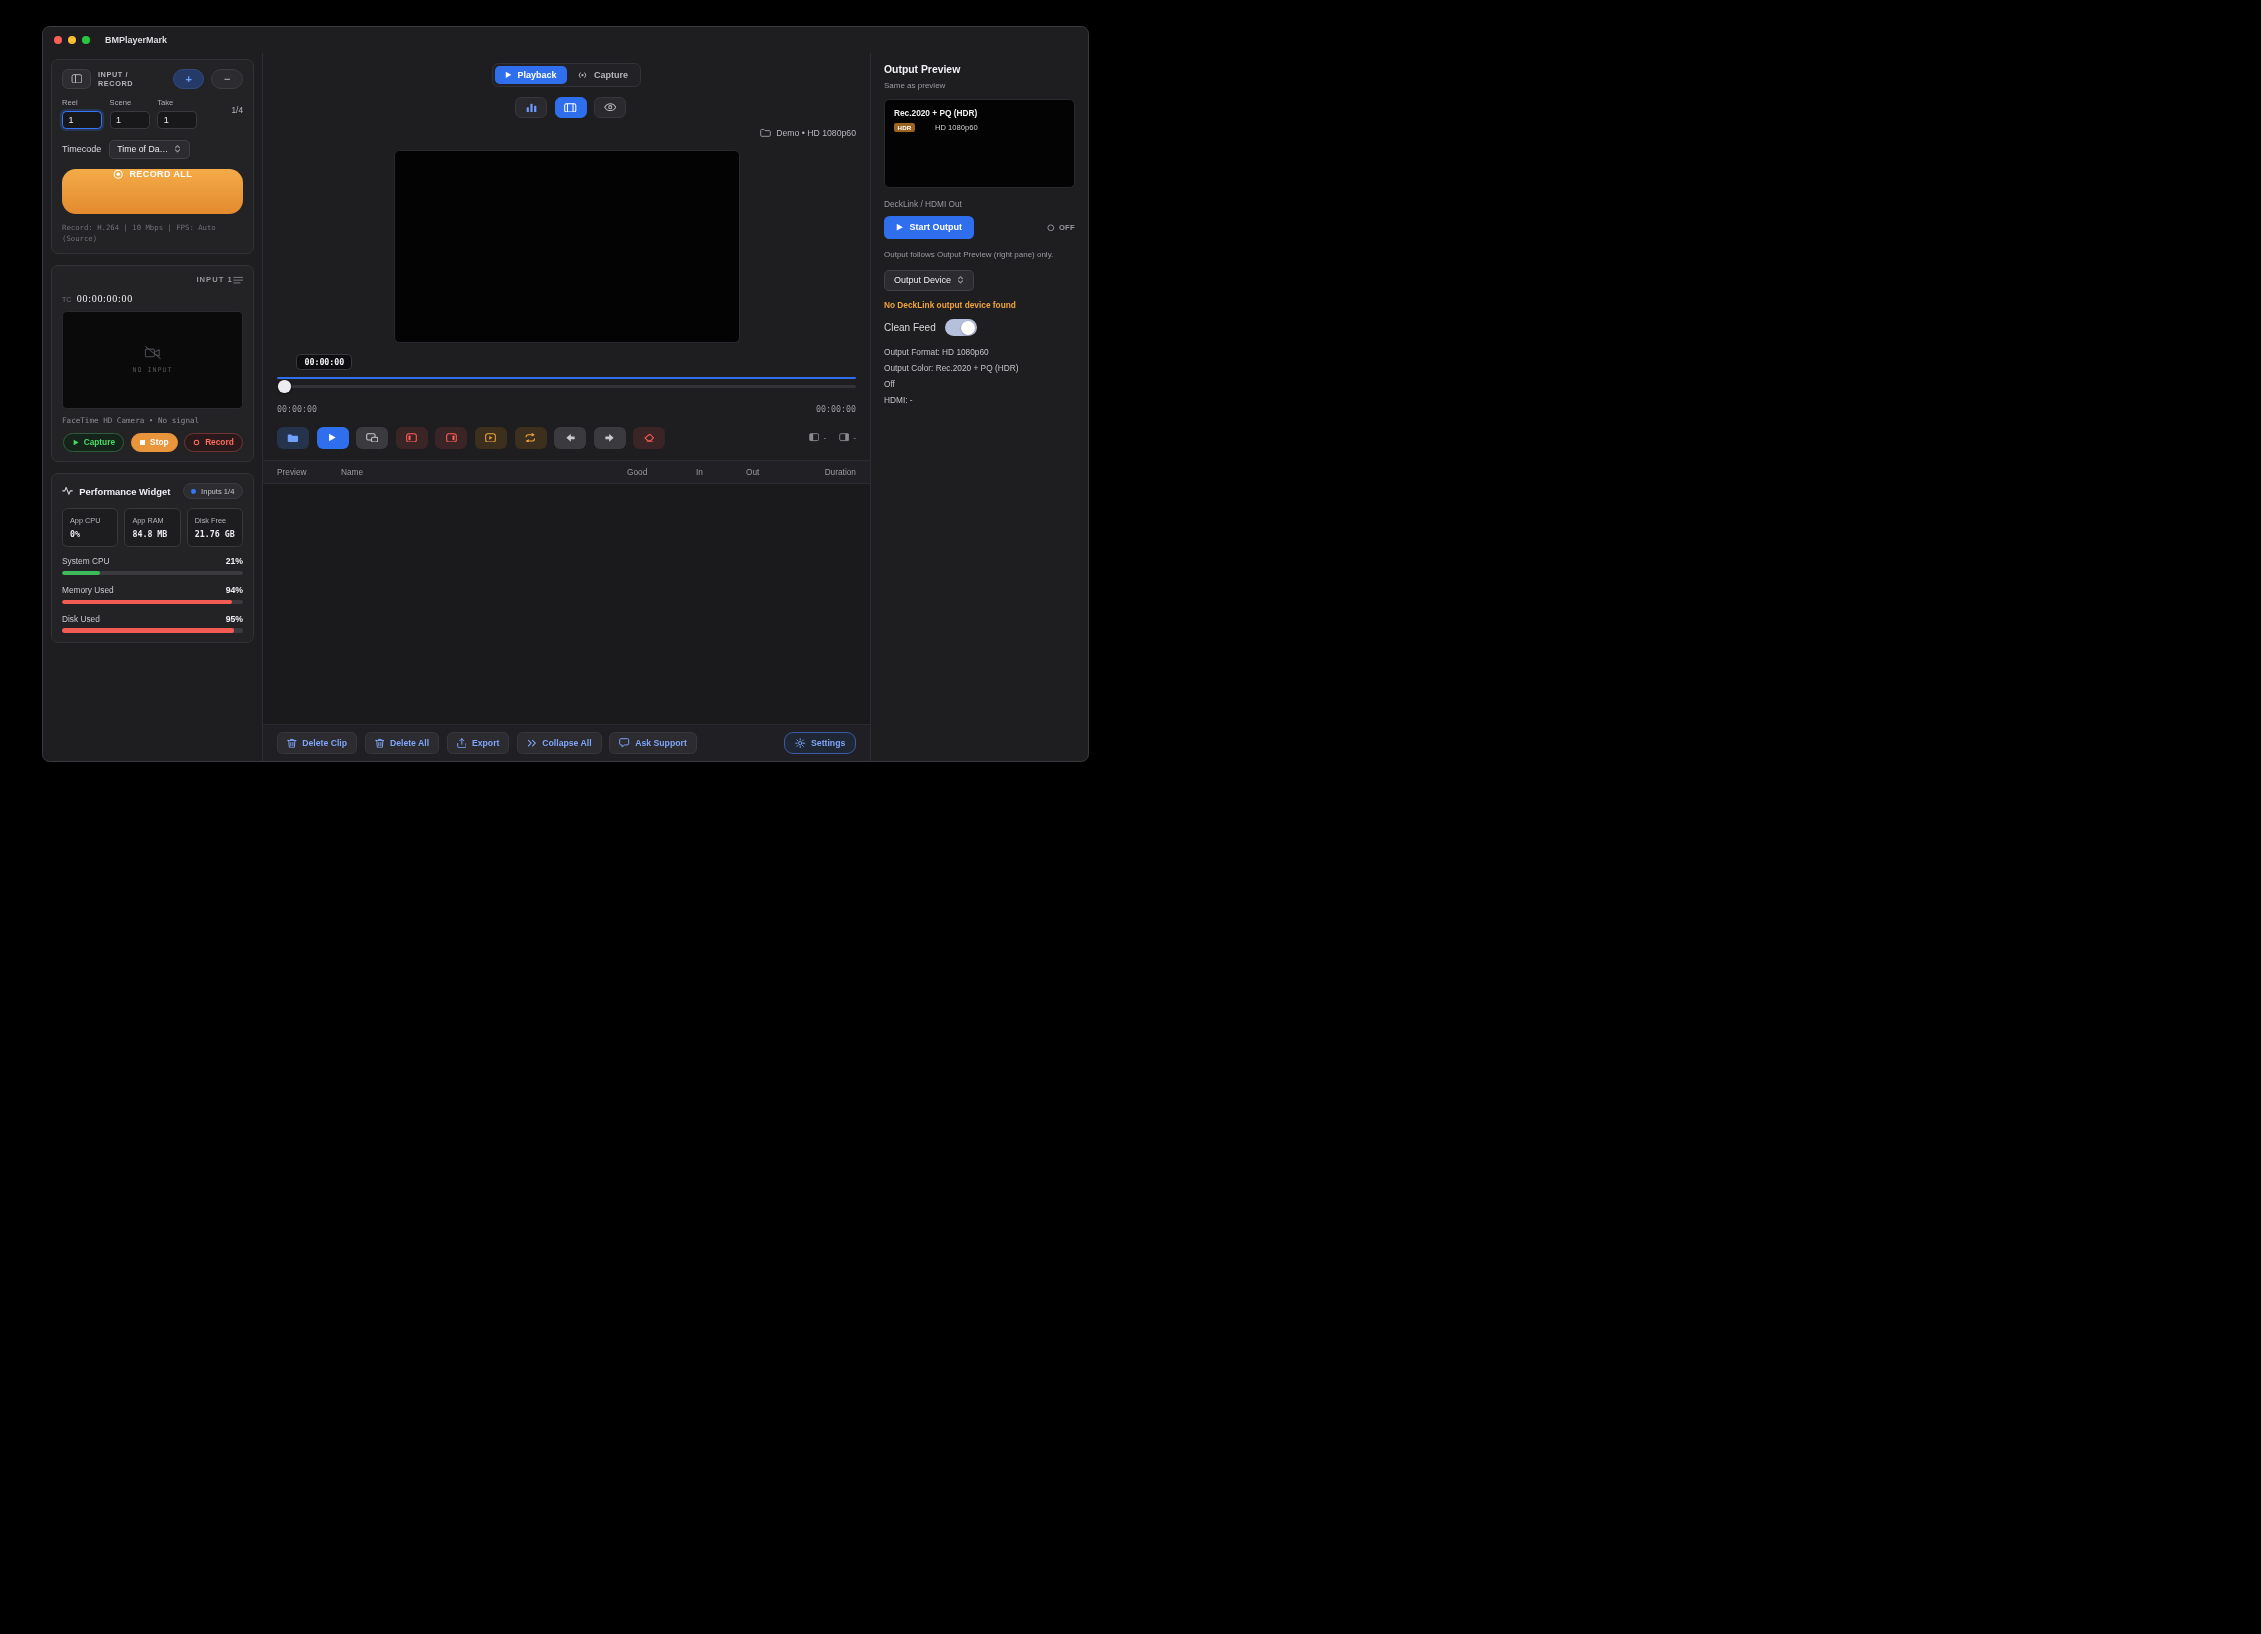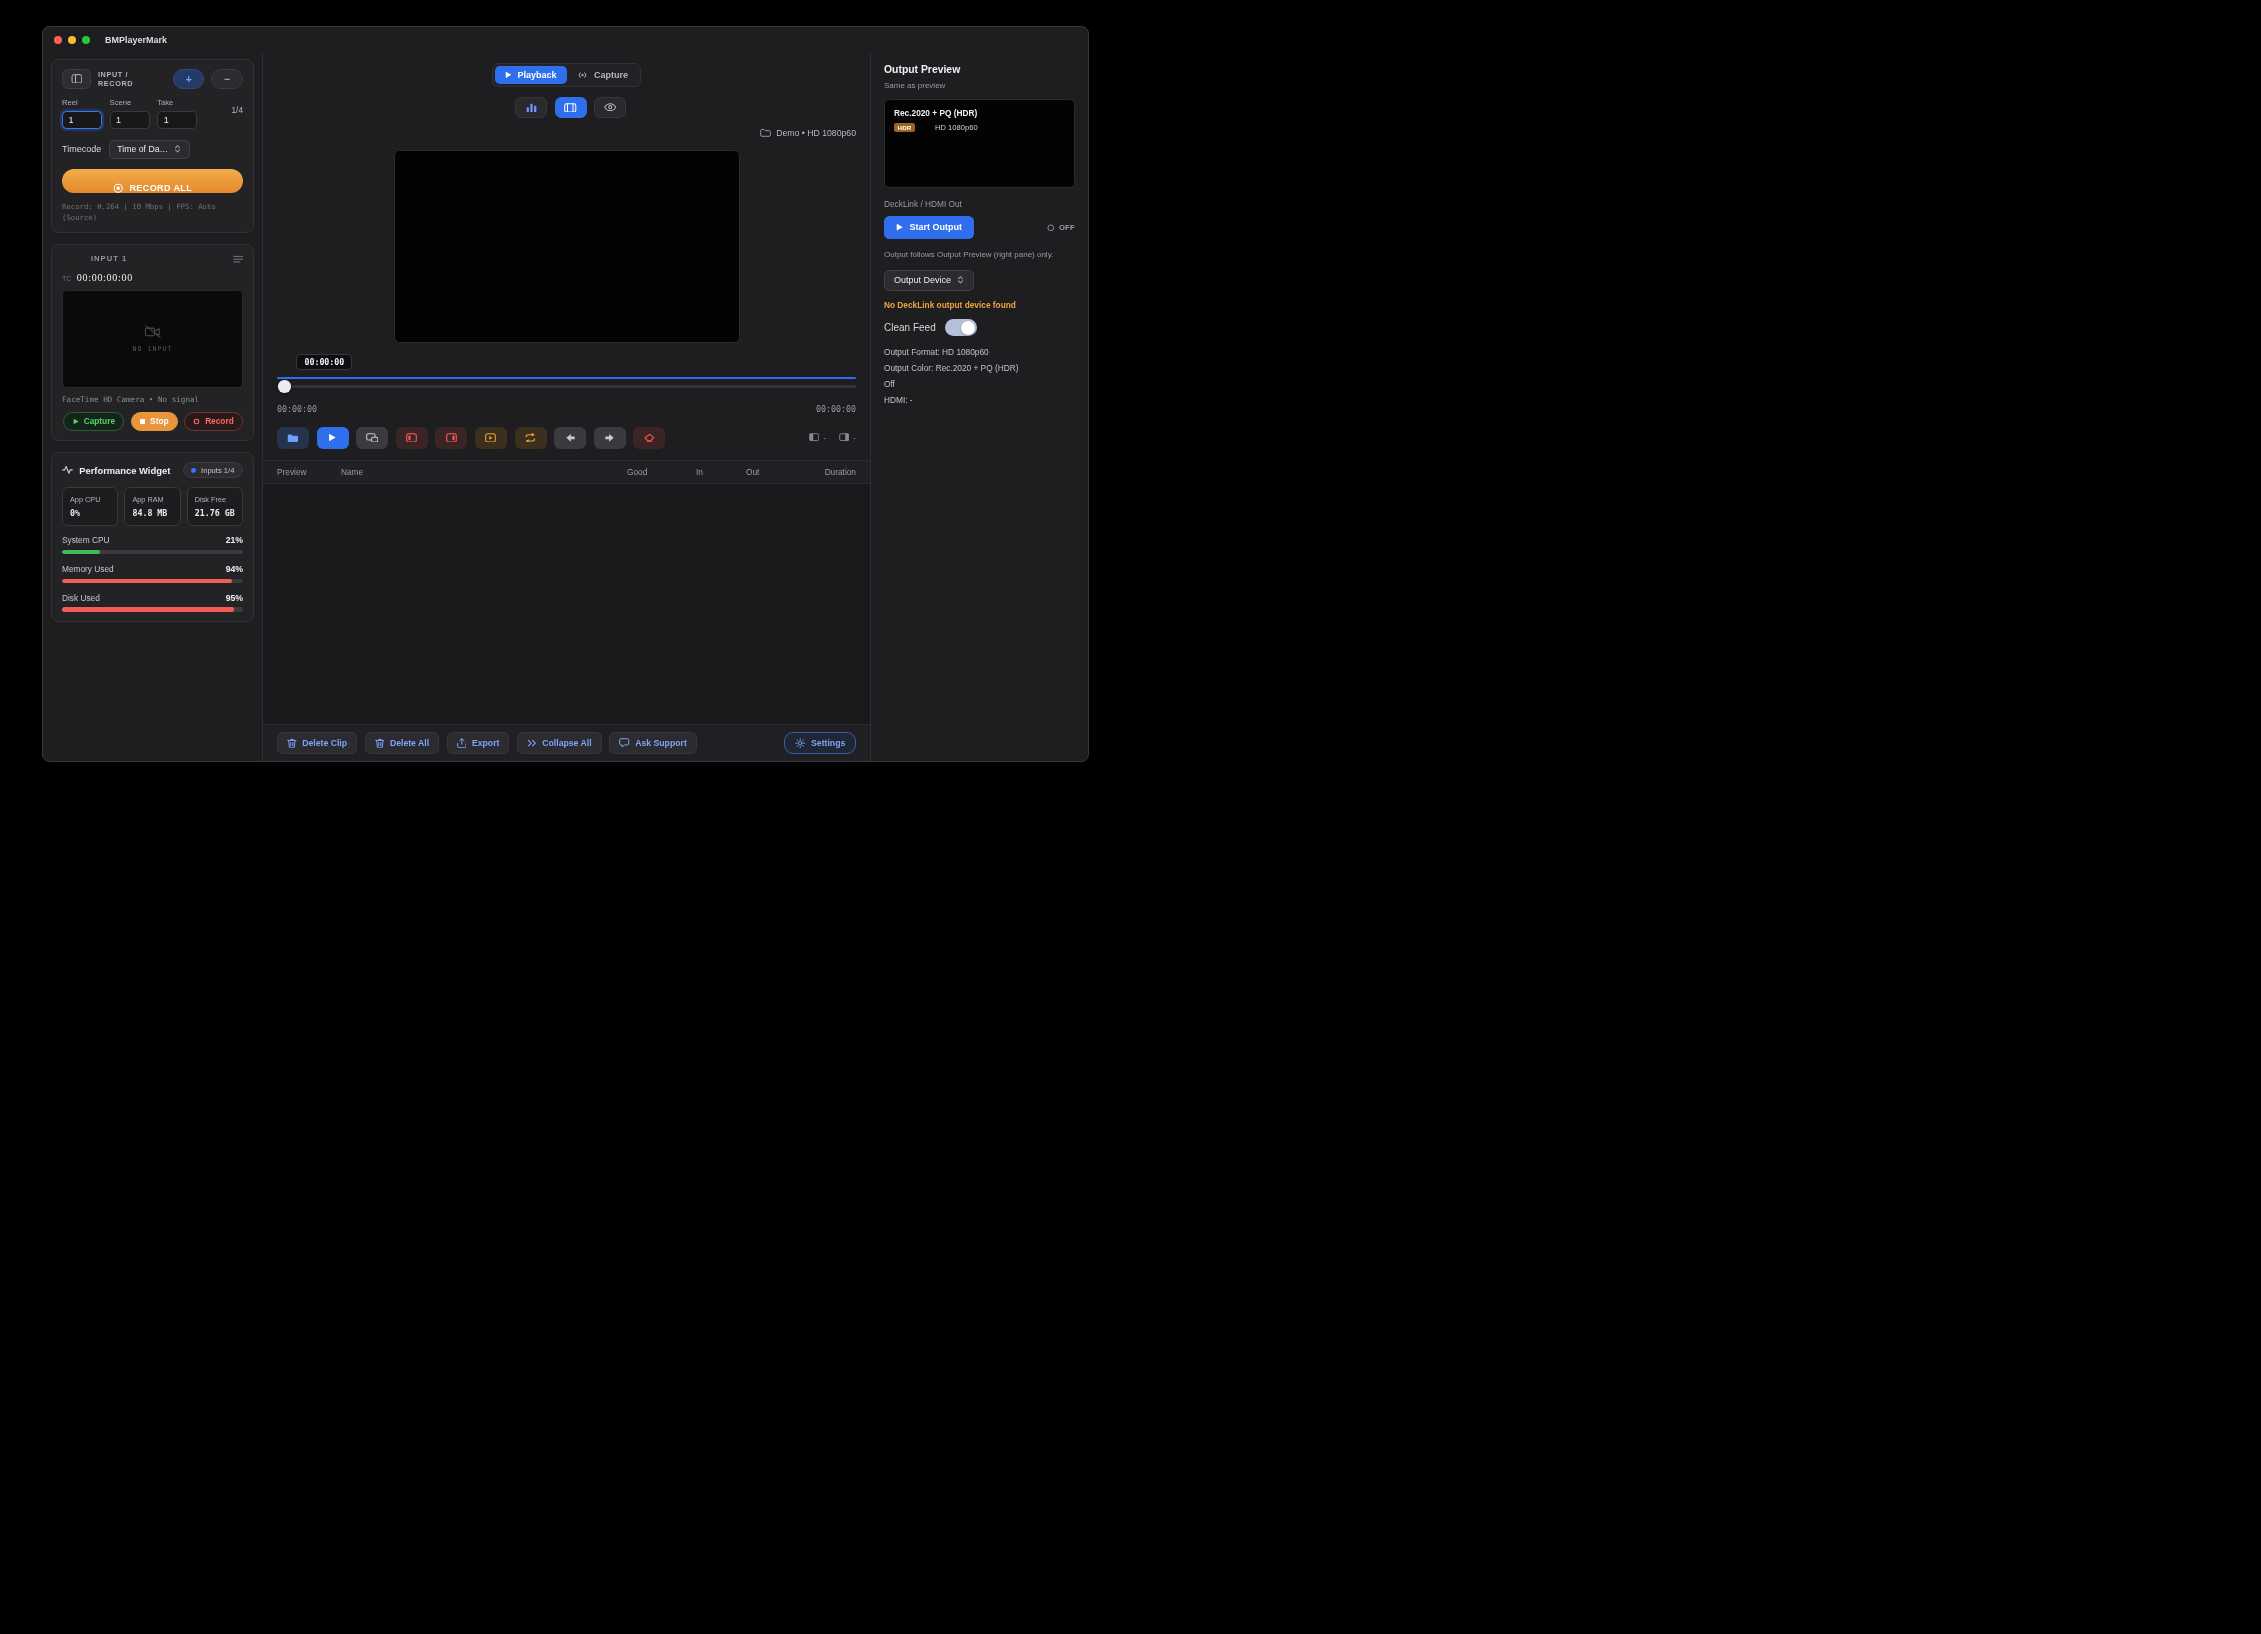--- a/index.html
+++ b/index.html
@@ -38,27 +38,27 @@
   .field input { width:40px; height:18.7px; background:#18181a; border:0.7px solid #3a3a3e; border-radius:4.2px;
     color:#ecece f; color:#ececef; padding:0 5.5px; font-size:9px; outline:none; }
   .field input.focused { border:1px solid #3478f6; box-shadow:0 0 0 2.1px rgba(52,120,246,.22); }
   .counter { margin-left:auto; font-size:8.3px; color:#b9b9bf; padding-top:7.6px; }
 
   .timecode-row { display:flex; align-items:center; gap:7.6px; margin-top:10.4px; }
   .timecode-row > span { font-size:9px; color:#d8d8dc; }
   .select-btn { display:inline-flex; align-items:center; gap:6.2px; background:#2c2c30; border:0.7px solid #404045;
     border-radius:4.8px; padding:3.5px 7.6px; color:#ececef; font-size:8.7px; }
 
-  .record-all { margin-top:10.4px; width:100%; height:24px; border-radius:14px;
+  .record-all { margin-top:10.4px; width:100%; height:45px; border-radius:14px;
     background:linear-gradient(180deg,#f4ab48,#e38a2e); color:#fff; font-size:9px; font-weight:700;
-    letter-spacing:0.4px; display:flex; align-items:flex-end; justify-content:center; gap:6.2px; }
+    letter-spacing:0.4px; display:flex; align-items:flex-start; justify-content:center; gap:6.2px; }
   .record-info { margin-top:7.6px; font-family:"DejaVu Sans Mono", monospace; font-size:7.3px; line-height:1.55; color:#707077; }
 
   
-  .inp-head { display:flex; align-items:center; justify-content:space-between;padding-left:29px; }
+  .inp-head { display:flex; align-items:center; justify-content:flex-end;padding-left:29px; }
   .inp-title { font-size:7.6px; font-weight:700; letter-spacing:1px; color:#96969d; }
   .menu-icon-btn { color:#7b7b82; display:flex; }
   .tc-row { margin-top:8.3px; display:flex; align-items:baseline; gap:5.5px; }
   .tc-label { font-size:7px; color:#6e6e75; }
   .tc-value { font-family:Liberation Serif, serif; font-size:10px; color:#f2f2f5; letter-spacing:0.7px; }
   .no-input-box { margin-top:7px; height:98px; background:#0a0a0b; border:0.7px solid #2a2a2e; border-radius:4.2px;
     display:flex; flex-direction:column; align-items:center; justify-content:center; gap:6.2px; }
   .no-input-text { font-family:"DejaVu Sans Mono", monospace; font-size:6.6px; letter-spacing:1px; color:#57575d; }
   .source-status { margin-top:7.6px; font-family:"DejaVu Sans Mono", monospace; font-size:7.6px; color:#8b8b92; }
   .input-btns { margin-top:7.6px; display:flex; justify-content:flex-end; gap:6.2px; }

